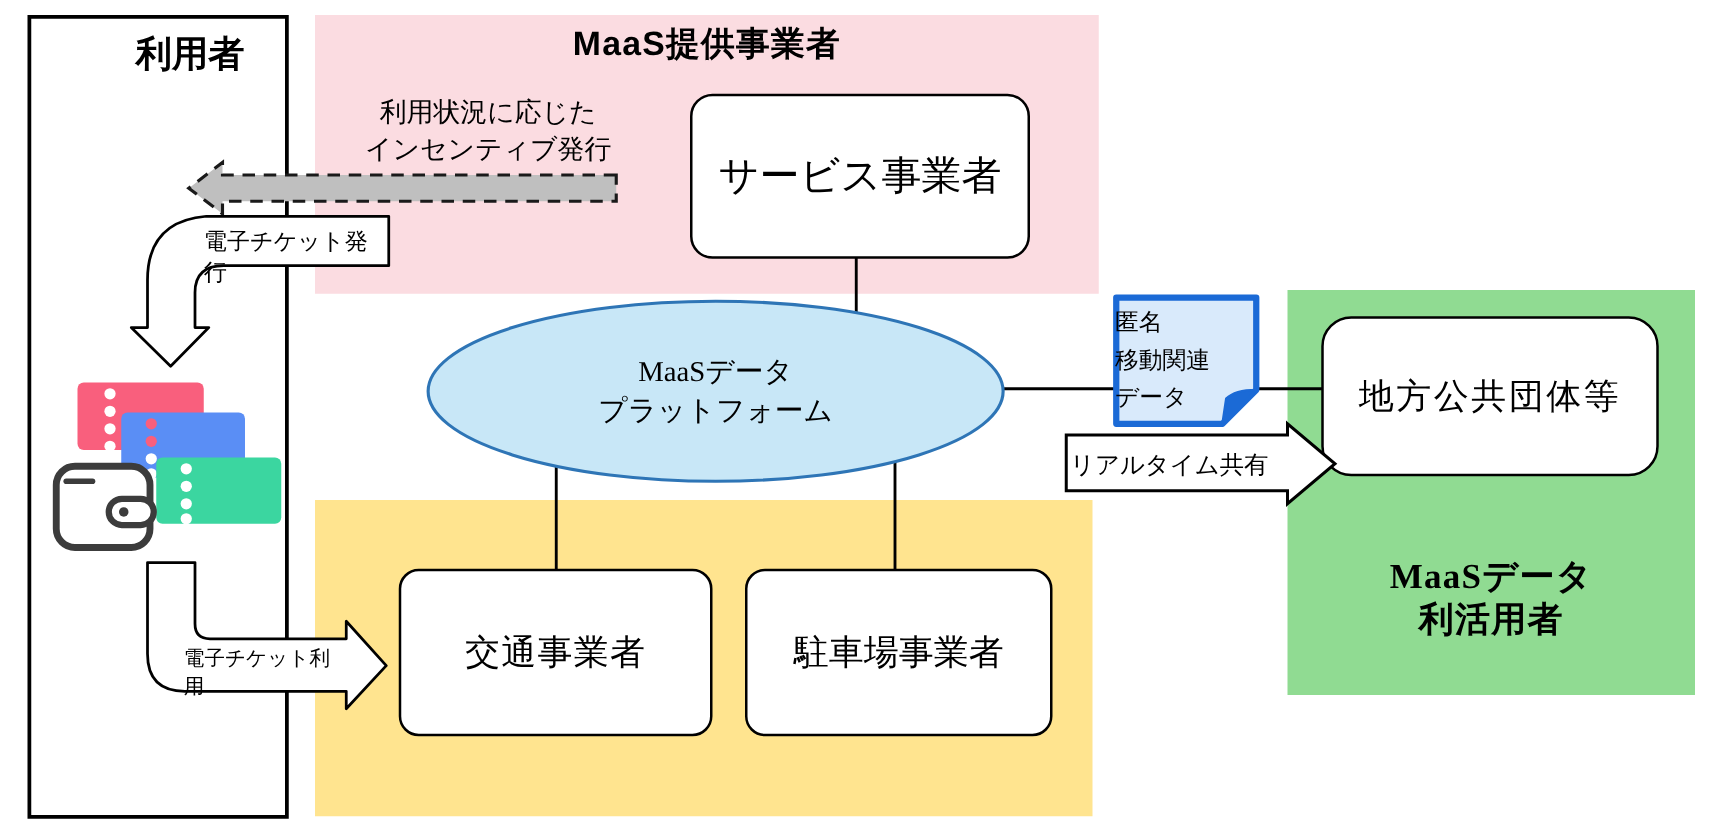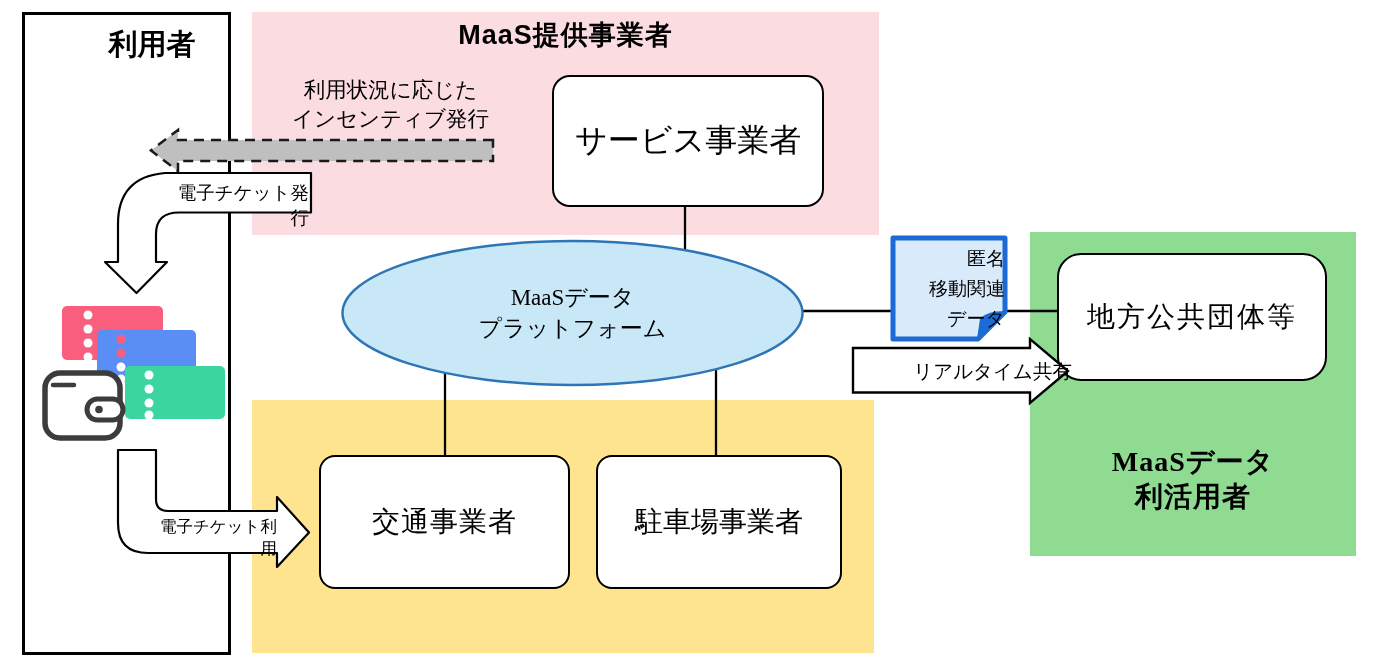--- a/index.html
+++ b/index.html
@@ -28,24 +28,24 @@
     display:flex;align-items:center;justify-content:center;text-align:center;
   }
   .n-service{left:552px;top:75px;width:268px;height:128px;border-radius:18px;font-size:32px;}
   .n-transport{left:319px;top:455px;width:247px;height:130px;border-radius:16px;font-size:28px;letter-spacing:1px;}
   .n-parking{left:596px;top:455px;width:242px;height:130px;border-radius:16px;font-size:28px;}
   .n-localgov{left:1057px;top:253px;width:266px;height:124px;border-radius:24px;font-size:28px;letter-spacing:2px;}
   .ellipse-label{
     position:absolute;z-index:3;left:422px;top:282px;width:301px;text-align:center;
     font-size:23px;line-height:31px;
   }
-  .arrow-label{position:absolute;z-index:5;text-align:right;}
+  .arrow-label{position:absolute;z-index:5;text-align:left;}
   .l-issue{left:163px;top:180px;width:146px;font-size:18.5px;}
   .l-use{left:147px;top:516px;width:130px;font-size:16.5px;}
-  .l-share{left:896px;top:358px;width:176px;font-size:19.5px;}
+  .l-share{left:856px;top:358px;width:176px;font-size:19.5px;}
   .l-doc{left:892px;top:244px;width:113px;font-size:19px;line-height:30px;z-index:5;}
   .block{display:block;font-family:Liberation Serif, serif;}
 </style>
 </head>
 <body>
 
 <div id="stage">
 
   <div class="panel user"></div>
   <div class="panel pink"></div>

